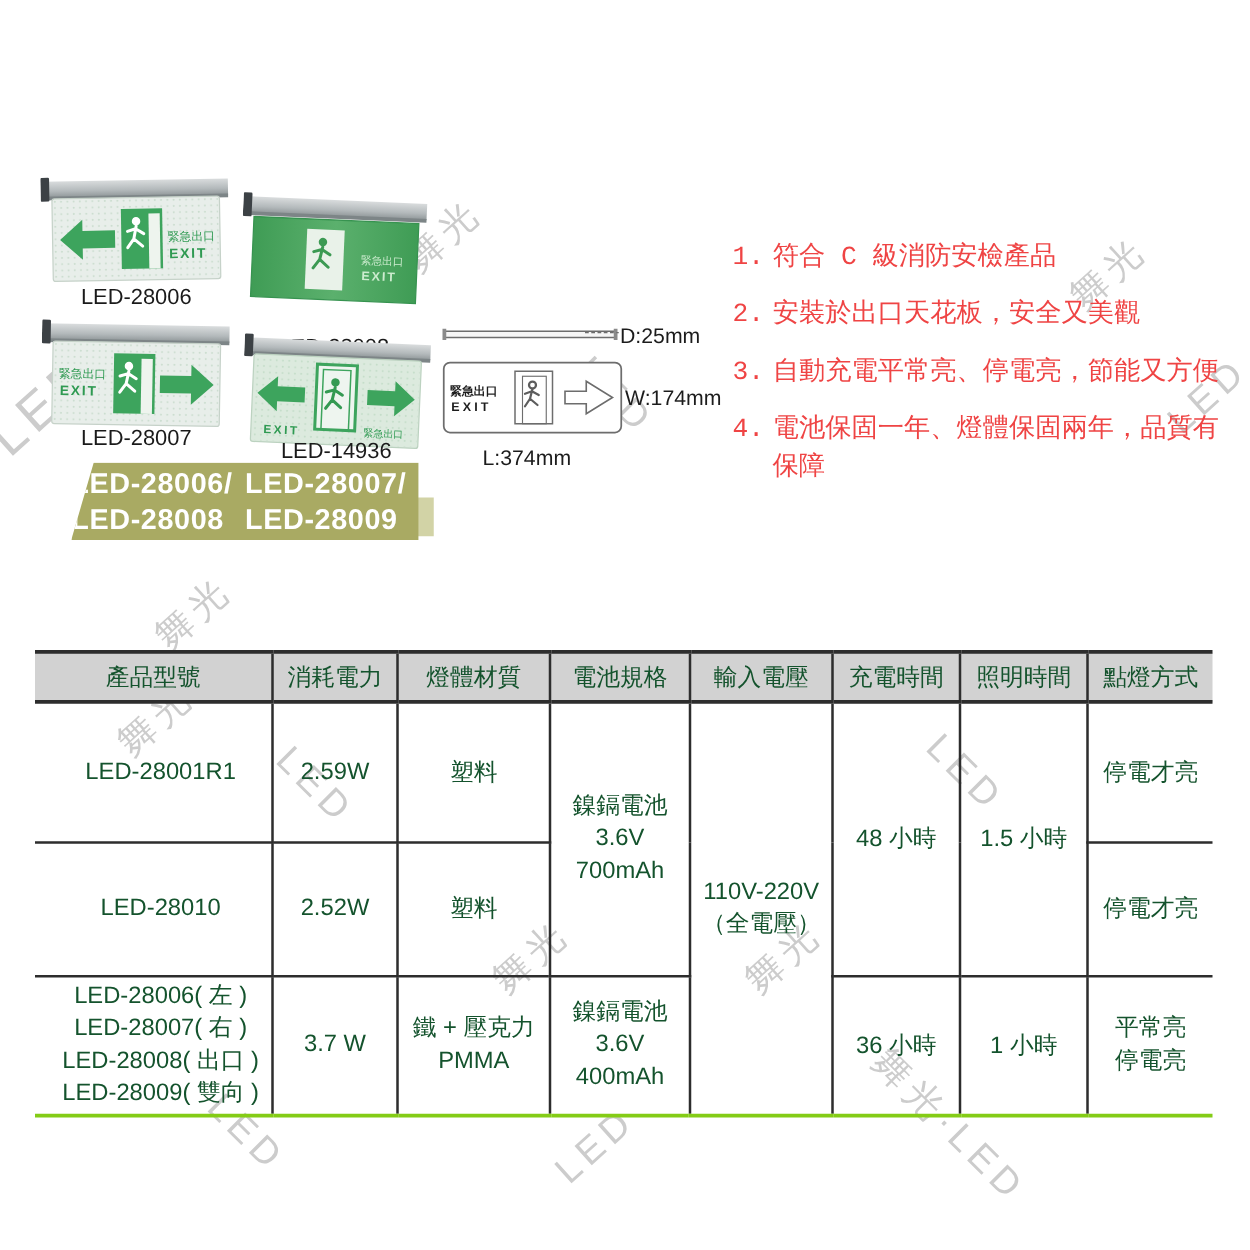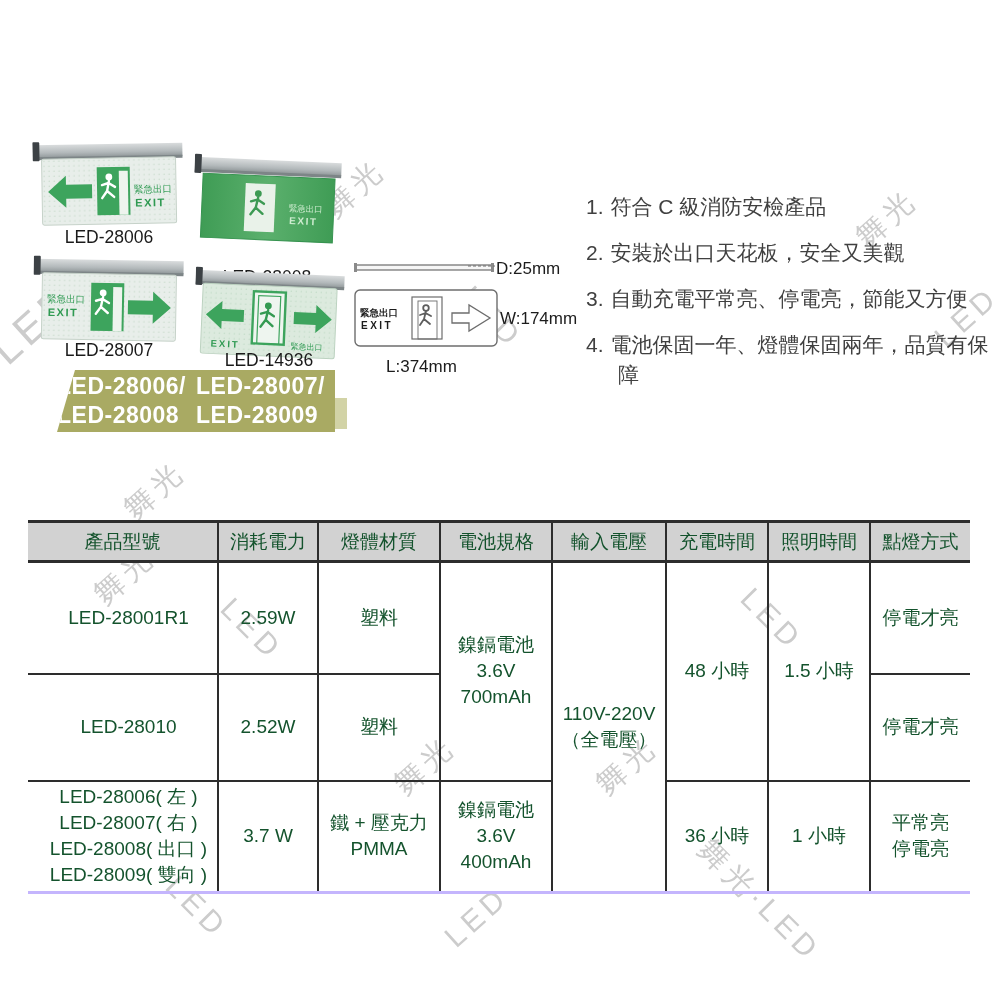--- a/index.html
+++ b/index.html
@@ -20,38 +20,38 @@
   
   .banner-tab { position:absolute; left:330px; top:398px; width:17px; height:31px; background:#d2d3a6; }
   .banner { position:absolute; left:57px; top:370px; width:278px; height:62px;
             background:#a9aa63; clip-path:polygon(18px 0, 100% 0, 100% 100%, 0 100%);
             display:flex; justify-content:center; align-items:center; }
   .banner div { color:#ffffff; font-weight:bold; font-size:23px; line-height:29px; letter-spacing:0.5px; }
 
   
   .features { position:absolute; left:586px; top:192px; width:404px; list-style:none; }
   .features li { font-size:21px; line-height:30px; margin-bottom:16px;
-                 padding-left:32px; text-indent:-32px; color:#404040; }
+                 padding-left:32px; text-indent:-32px; color:#ef4444;font-family:Liberation Mono, monospace; }
   .features .num { margin-right:7px; }
 
   
   .diagram { position:absolute; left:348px; top:250px; }
 
   
   table.spec { position:absolute; left:28px; top:520px; border-collapse:collapse; table-layout:fixed; }
   .spec th, .spec td { border:2px solid #2d2d2d; font-size:19px; font-weight:normal;
                        color:#14532d; text-align:center; vertical-align:middle; padding:0; }
   .spec thead th { background:#d2d2d2; height:40px;
                    border-top:3px solid #2d2d2d; border-bottom:3px solid #2d2d2d; }
   .spec tr.r1 { height:112px; }
   .spec tr.r2 { height:107px; }
   .spec tr.r3 { height:112px; }
   .spec .noL { border-left:none; }
   .spec .noR { border-right:none; }
-  .spec .bB  { border-bottom:3px solid #c4b5fd; }
+  .spec .bB  { border-bottom:3px solid #84cc16; }
   .spec td.model { text-align:center; padding-left:12px; }
   .spec .lines div { line-height:26px; }
   .spec td.model .lines div { line-height:26px; }
 </style>
 </head>
 <body>
 
 <div class="wm r2 big" style="left:-14px; top:300px;">LED</div>
 <div class="wm r2" style="left:320px; top:168px;">舞光</div>
 <div class="wm r1" style="left:455px; top:300px;">LED</div>

